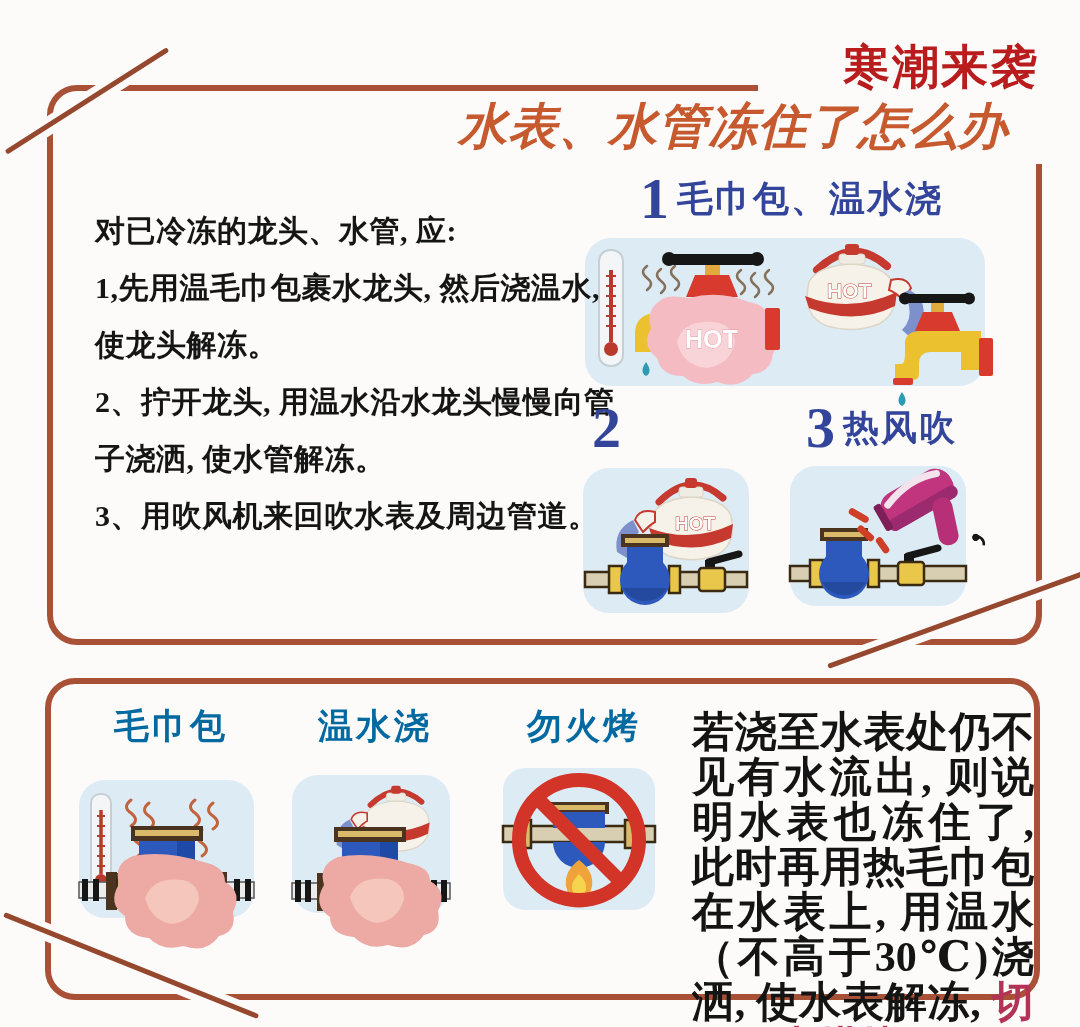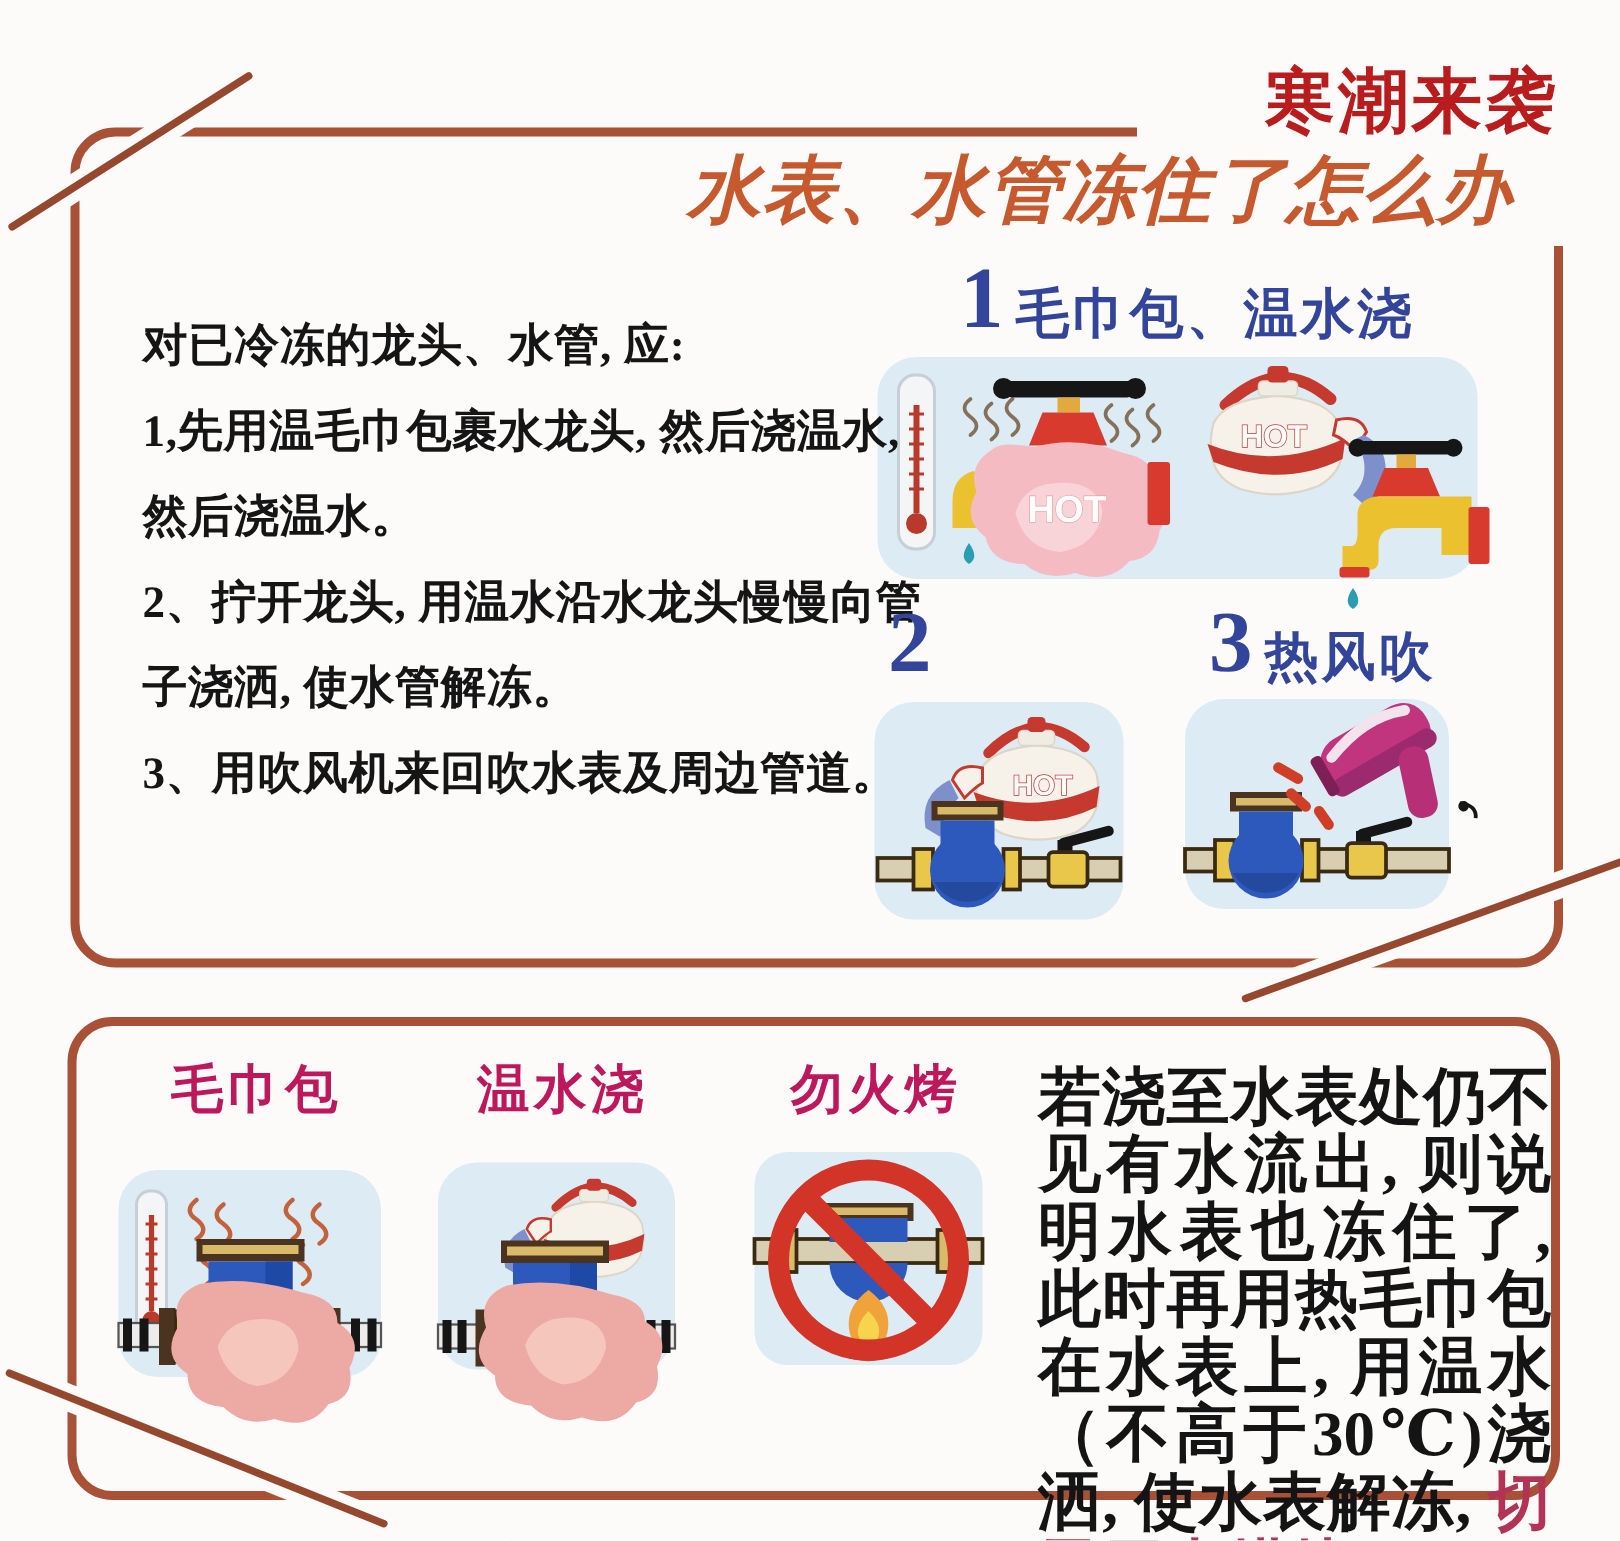--- a/index.html
+++ b/index.html
@@ -27,35 +27,35 @@
   .main-title{position:absolute;left:458px;top:94px;width:575px;font-size:49px;font-weight:900;
          color:#c65a2e;letter-spacing:1px;z-index:6;white-space:nowrap;font-style:italic;}
   
   .intro{position:absolute;left:95px;top:202px;width:480px;z-index:6;
          font-family:"Liberation Serif","DejaVu Serif",serif;font-weight:600;
          font-size:30px;color:#151515;letter-spacing:0.5px;}
   .intro div{height:57px;line-height:57px;white-space:nowrap;}
   
   .step{position:absolute;display:flex;align-items:flex-start;color:#32459a;z-index:6;}
   .step-num{font-family:"Liberation Serif","DejaVu Serif",serif;font-size:58px;font-weight:700;line-height:1;}
-  .step-label{font-size:36px;font-weight:700;margin:15px 0 0 8px;letter-spacing:2px;white-space:nowrap;}
+  .step-label{font-size:36px;font-weight:700;margin:5px 0 0 8px;letter-spacing:2px;white-space:nowrap;}
   .s1{left:640px;top:170px;}
   .s2{left:592px;top:399px;}
   .s3{left:806px;top:399px;}
   
   .panel{position:absolute;background:#dcebf4;border-radius:26px;z-index:5;}
   .p1{left:585px;top:238px;width:400px;height:148px;}
   .p2{left:583px;top:468px;width:166px;height:145px;}
   .p3{left:790px;top:466px;width:176px;height:140px;}
   .pa{left:79px;top:780px;width:175px;height:138px;}
   .pb{left:292px;top:775px;width:158px;height:138px;}
   .pc{left:503px;top:768px;width:152px;height:142px;border-radius:22px;}
   .panel svg{position:absolute;left:0;top:0;overflow:visible;}
   
-  .blabel{position:absolute;top:703px;font-size:35px;font-weight:700;color:#be185d;
+  .blabel{position:absolute;top:703px;font-size:35px;font-weight:700;color:#0369a1;
           letter-spacing:3px;z-index:6;white-space:nowrap;}
   .bl1{left:114px;} .bl2{left:318px;} .bl3{left:527px;}
   
   .note{position:absolute;left:692px;top:710px;width:342px;z-index:6;
         font-family:"Liberation Serif","DejaVu Serif",serif;font-weight:600;
         font-size:42px;line-height:45px;color:#141414;text-align:justify;}
   .warn{color:#b23355;}
 </style>
 </head>
 <body>
@@ -73,21 +73,21 @@
   <div class="diag d2"></div>
   <div class="halo h3"></div>
   <div class="diag d3"></div>
 
   <div class="badge">寒潮来袭</div>
   <div class="main-title">水表、水管冻住了怎么办</div>
 
   <div class="intro">
     <div>对已冷冻的龙头、水管, 应:</div>
     <div>1,先用温毛巾包裹水龙头, 然后浇温水,</div>
-    <div>然后浇温水。</div>
+    <div>使龙头解冻。</div>
     <div>2、拧开龙头, 用温水沿水龙头慢慢向管</div>
     <div>子浇洒, 使水管解冻。</div>
     <div>3、用吹风机来回吹水表及周边管道。</div>
   </div>
 
   <div class="step s1">
     <span class="step-num">1</span>
     <span class="step-label">毛巾包、温水浇</span>
   </div>
   <div class="step s2">

